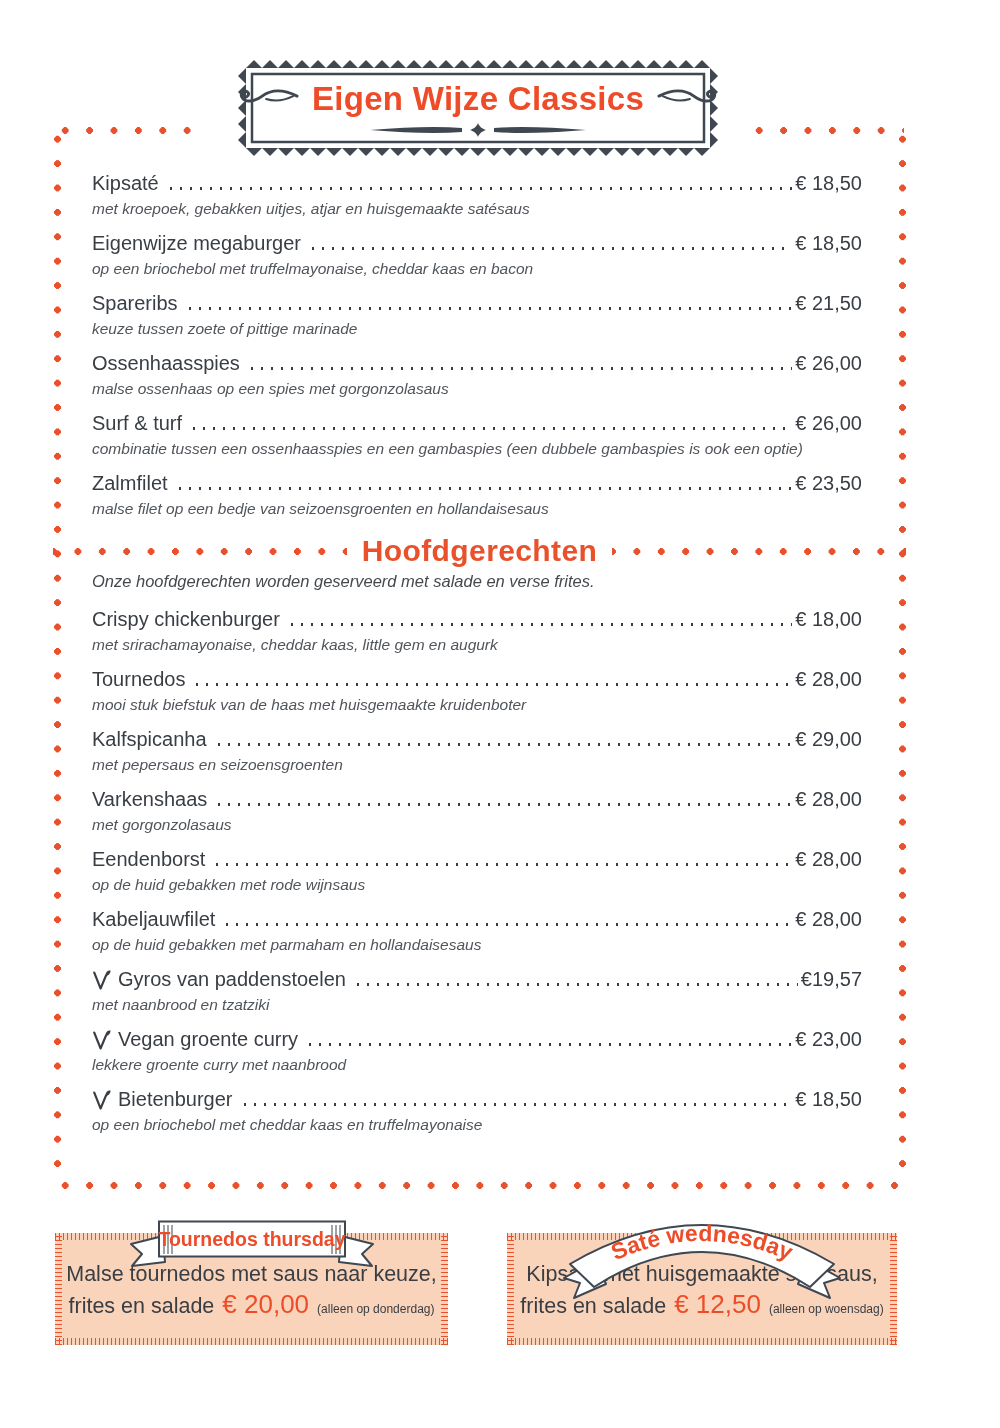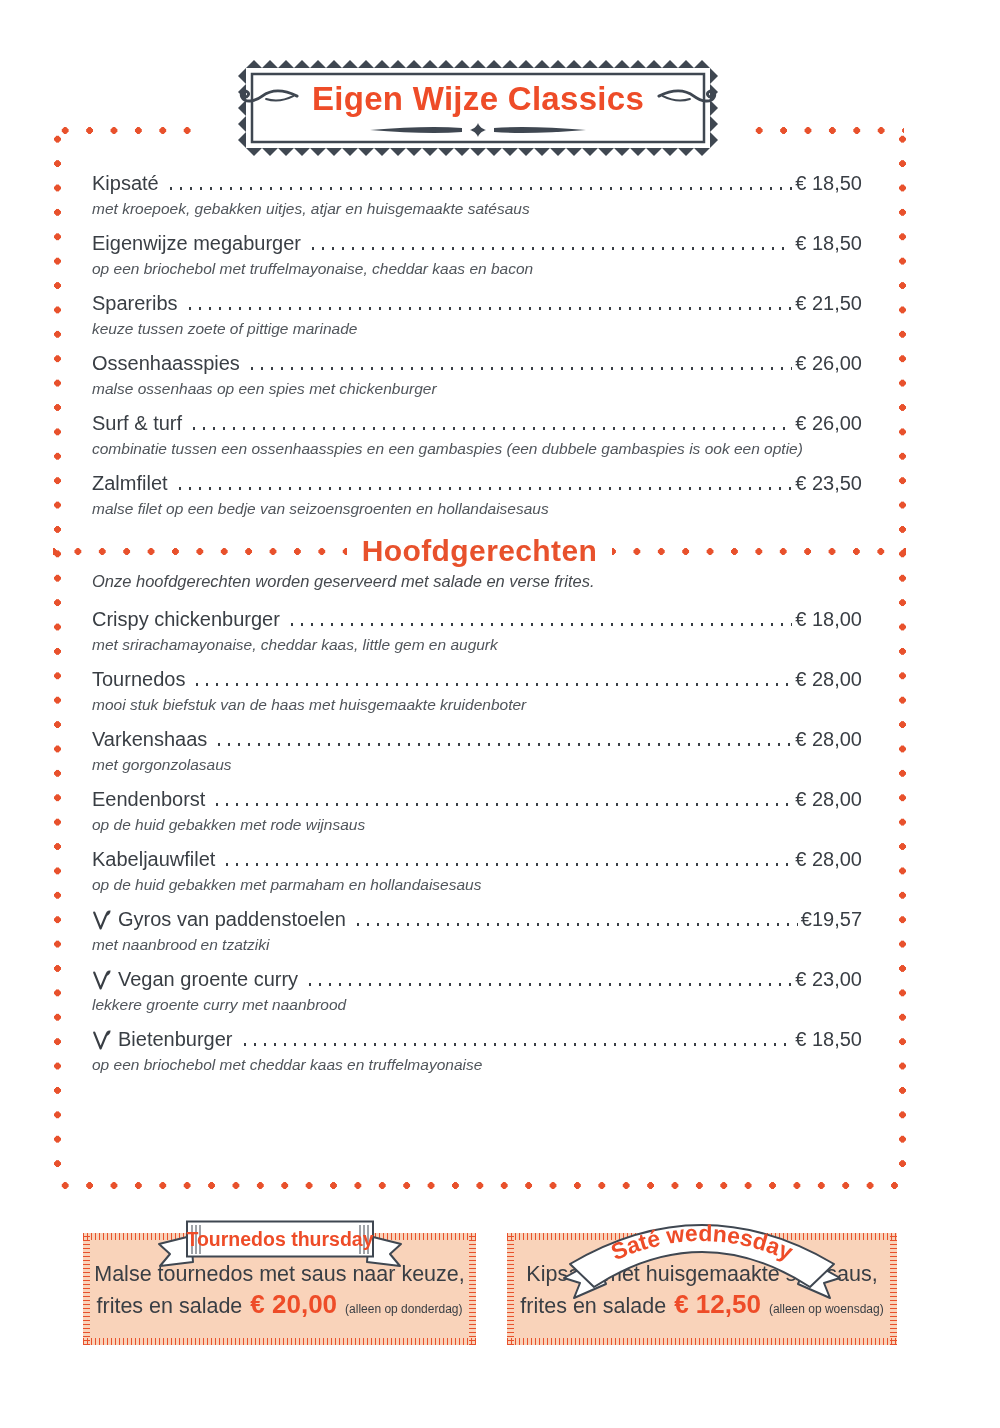--- a/index.html
+++ b/index.html
@@ -38,32 +38,32 @@
   .vegan{display:inline-flex;align-self:center;margin-right:7px;}
 
   .section-header{display:flex;align-items:center;gap:15px;width:853px;margin:15px 0 4px -39px;}
   .dh-inline{flex:1;height:7px;background-image:radial-gradient(circle closest-side,#e8512c 93%,transparent 100%);
              background-size:24.4px 7px;background-repeat:repeat-x;background-position:center;}
   .section-header h2{margin:0;font-size:30px;font-weight:bold;color:#e8512c;letter-spacing:.4px;}
   .note{text-align:left;font-style:italic;font-size:16.5px;color:#45494e;margin:4px 0 15px;}
 
   
   .promo{position:absolute;top:1233px;height:112px;background:#f9d3ba;}
-  #promo-left{left:55px;width:393px;margin-left:28px;}
+  #promo-left{left:55px;width:393px;}
   #promo-right{left:507px;width:390px;}
   .st{position:absolute;}
   .st-t{left:0;right:0;top:0;height:7px;background:repeating-linear-gradient(90deg,#e8512c 0 1.3px,transparent 1.3px 4px);}
   .st-b{left:0;right:0;bottom:0;height:7px;background:repeating-linear-gradient(90deg,#e8512c 0 1.3px,transparent 1.3px 4px);}
   .st-l{top:0;bottom:0;left:0;width:7px;background:repeating-linear-gradient(0deg,#e8512c 0 1.3px,transparent 1.3px 4px);}
   .st-r{top:0;bottom:0;right:0;width:7px;background:repeating-linear-gradient(0deg,#e8512c 0 1.3px,transparent 1.3px 4px);}
   .promo .pcontent{position:absolute;inset:7px;display:flex;flex-direction:column;align-items:center;
                    justify-content:flex-end;padding-bottom:13px;text-align:center;}
   .pline1{font-size:21.5px;line-height:29px;}
   .pline2{font-size:21.5px;line-height:31px;display:flex;align-items:baseline;gap:8px;}
-  .pprice{color:#ee4c28;font-weight:bold;font-size:26px;}
+  .pprice{color:#ee4c28;font-weight:normal;font-size:26px;}
   .psmall{font-size:12px;}
   .ribbon-straight{position:absolute;left:50%;top:-13px;transform:translateX(-50%);width:250px;height:56px;z-index:3;}
   .ribbon-arc{position:absolute;left:50%;top:-33px;transform:translateX(-50%);width:300px;height:100px;z-index:3;}
   svg text{font-family:"Liberation Sans",sans-serif;}
 </style>
 </head>
 <body>
 
 <div class="page">
 
@@ -131,21 +131,21 @@
     <div class="desc">keuze tussen zoete of pittige marinade</div>
   </div>
 
   <div class="item">
     <div class="row">
 
       <span class="iname">Ossenhaasspies</span>
       <span class="leader"></span>
       <span class="price">€ 26,00</span>
     </div>
-    <div class="desc">malse ossenhaas op een spies met chickenburger</div>
+    <div class="desc">malse ossenhaas op een spies met gorgonzolasaus</div>
   </div>
 
   <div class="item">
     <div class="row">
 
       <span class="iname">Surf &amp; turf</span>
       <span class="leader"></span>
       <span class="price">€ 26,00</span>
     </div>
     <div class="desc">combinatie tussen een ossenhaasspies en een gambaspies (een dubbele gambaspies is ook een optie)</div>
@@ -183,20 +183,29 @@
   <div class="item">
     <div class="row">
 
       <span class="iname">Tournedos</span>
       <span class="leader"></span>
       <span class="price">€ 28,00</span>
     </div>
     <div class="desc">mooi stuk biefstuk van de haas met huisgemaakte kruidenboter</div>
   </div>
 
+  <div class="item">
+    <div class="row">
+
+      <span class="iname">Kalfspicanha</span>
+      <span class="leader"></span>
+      <span class="price">€ 29,00</span>
+    </div>
+    <div class="desc">met pepersaus en seizoensgroenten</div>
+  </div>
 
   <div class="item">
     <div class="row">
 
       <span class="iname">Varkenshaas</span>
       <span class="leader"></span>
       <span class="price">€ 28,00</span>
     </div>
     <div class="desc">met gorgonzolasaus</div>
   </div>

